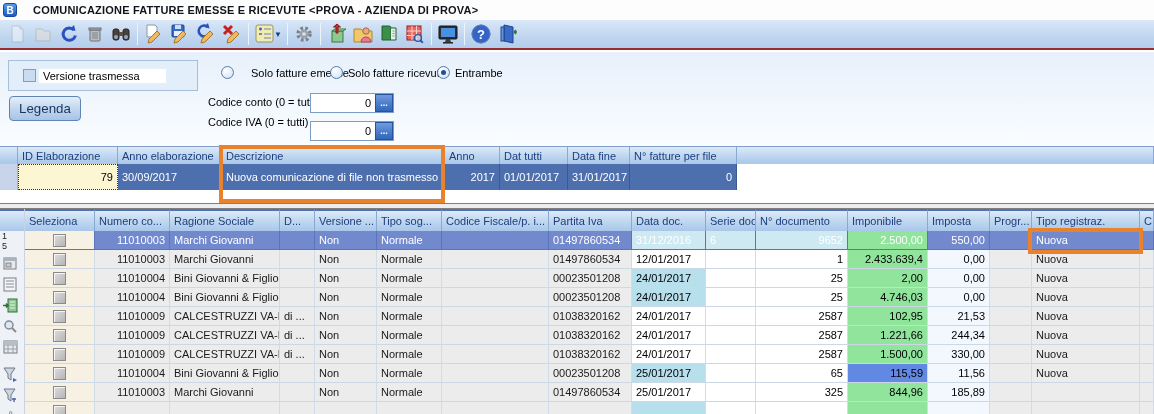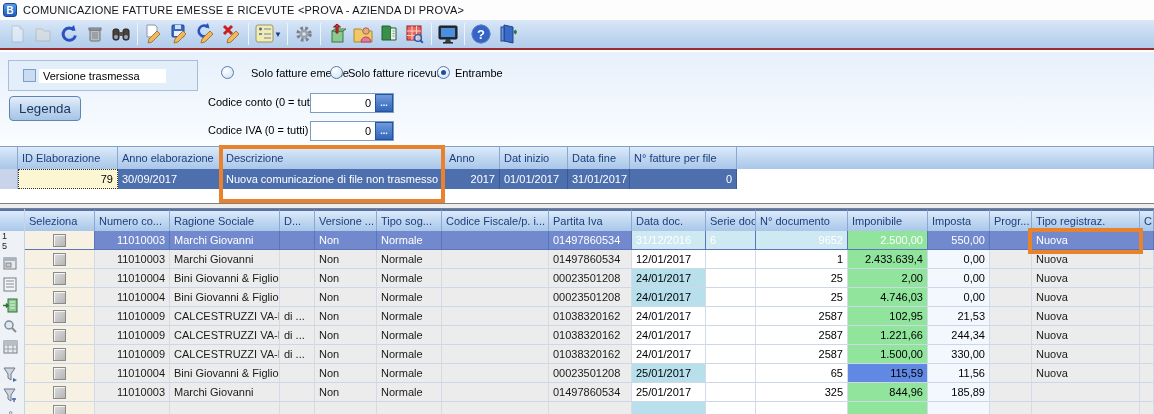--- a/index.html
+++ b/index.html
@@ -5,21 +5,21 @@
   * { box-sizing:border-box; margin:0; padding:0; }
   html,body { width:1154px; height:414px; overflow:hidden; }
   body { font-family:"Liberation Sans","DejaVu Sans",sans-serif; font-size:11px; background:#fff; }
   #app { position:relative; width:1154px; height:414px; overflow:hidden; background:#fff; }
 
   
   #titlebar { position:absolute; left:0; top:0; width:1154px; height:20px; background:#fdfdfd; display:flex; align-items:center; }
   #appbadge { width:14px; height:14px; margin-left:3px; border-radius:3px;
     background:linear-gradient(180deg,#5a9ae8,#1d5ec0); color:#fff; font-weight:bold; font-size:10px;
     display:flex; align-items:center; justify-content:center; border:1px solid #1448a0; }
-  #apptitle { margin-left:6px; font-weight:normal; color:#10151c; letter-spacing:.2px; }
+  #apptitle { margin-left:16px; font-weight:bold; color:#10151c; letter-spacing:.2px; }
 
   
   #toolbar { position:absolute; left:0; top:20px; width:1154px; height:30px;
     background:linear-gradient(180deg,#d9e7f8 0%,#c2d7f0 55%,#b2cdeb 100%);
     border-bottom:2px solid #9c2d2d; display:flex; align-items:center; padding-left:4px; }
   .tico { width:26px; height:24px; display:flex; align-items:center; justify-content:center; position:relative; }
   .tico.dis { opacity:.45; }
   .tsep { width:1px; height:22px; background:#93abc9; border-right:1px solid #eef4fb; margin:0 3px; }
   .caret { color:#17407e; font-size:8px; margin-left:-4px; margin-right:2px; }
 
@@ -46,22 +46,22 @@
 
   
   table { border-collapse:separate; border-spacing:0; table-layout:fixed; }
   td,th { overflow:hidden; white-space:nowrap; padding:0 4px; font-weight:normal; text-align:left; }
   .hc { background:linear-gradient(180deg,#dcebfa 0%,#c3d9f1 45%,#a9c7ea 100%);
     color:#1c3e7d; border-right:1px solid #8aa8d2; }
   .r { text-align:right; }
 
   
   #grid1 { position:absolute; left:0; top:146px; width:1154px; border-top:1px solid #7f9fc8; }
-  #grid1 th { height:22px; }
-  #grid1 td { height:20px; background:#4e6fae; color:#fff; border-right:1px solid #3c5a92; }
+  #grid1 th { height:17px; }
+  #grid1 td { height:26px; background:#4e6fae; color:#fff; border-right:1px solid #3c5a92; }
   #grid1 td.gut { background:#c7d4ea; border-right:1px solid #9db4d6; }
   #grid1 th.gut { border-right:1px solid #8aa8d2; }
   #grid1 td.idcell { background:#fcf6d2; color:#000; border:1px dotted #333; }
   #grid1 td.blank { background:#fff; border-right:none; }
 
   
   #splitter { position:absolute; left:0; top:203px; width:1154px; height:6px;
     background:#ededed; border-top:1px solid #808080; border-bottom:1px solid #808080; }
 
   
@@ -257,21 +257,21 @@
       <div class="radio on"></div>
       <span>Entrambe</span>
     </div>
 
     <div class="fld-label" style="top:44px;">Codice conto (0 = tutti)</div>
     <div class="fld" style="top:41px;">
       <div class="fld-val">0</div>
       <div class="dots-btn">...</div>
     </div>
 
-    <div class="fld-label" style="top:72px;">Codice IVA (0 = tutti)</div>
+    <div class="fld-label" style="top:64px;">Codice IVA (0 = tutti)</div>
     <div class="fld" style="top:69px;">
       <div class="fld-val">0</div>
       <div class="dots-btn">...</div>
     </div>
   </div>
 
   <table id="grid1">
     <colgroup>
         <col style="width:18px">
         <col style="width:100px">
@@ -283,21 +283,21 @@
         <col style="width:107px">
         <col style="width:417px">
       </colgroup>
     <tbody>
         <tr>
       <th class="hc gut"></th>
       <th class="hc">ID Elaborazione</th>
       <th class="hc">Anno elaborazione</th>
       <th class="hc">Descrizione</th>
       <th class="hc">Anno</th>
-      <th class="hc">Dat inizio</th>
+      <th class="hc">Dat tutti</th>
       <th class="hc">Data fine</th>
       <th class="hc">N° fatture per file</th>
       <th class="hc"></th>
     </tr>
     <tr>
       <td class="gut"></td>
       <td class="idcell r">79</td>
       <td>30/09/2017</td>
       <td>Nuova comunicazione di file non trasmesso</td>
       <td class="r">2017</td>

